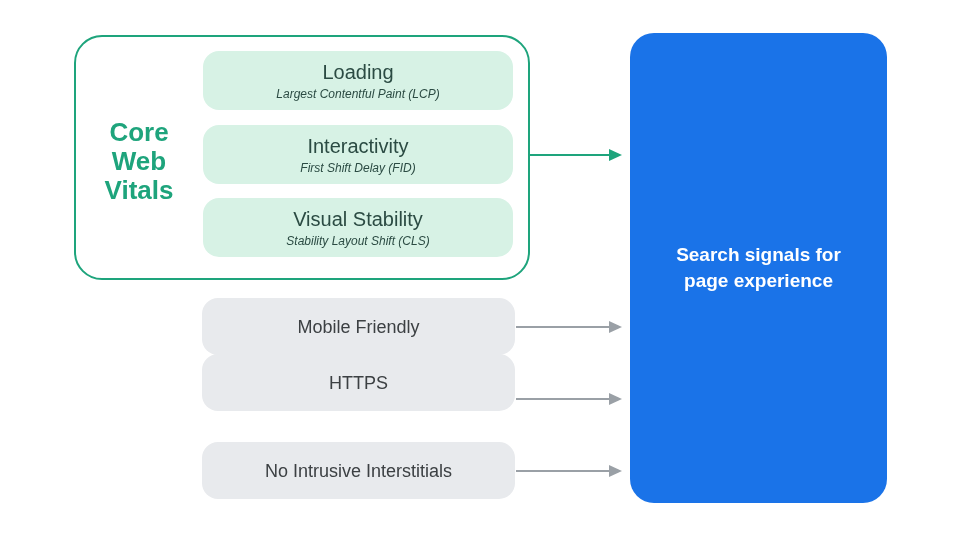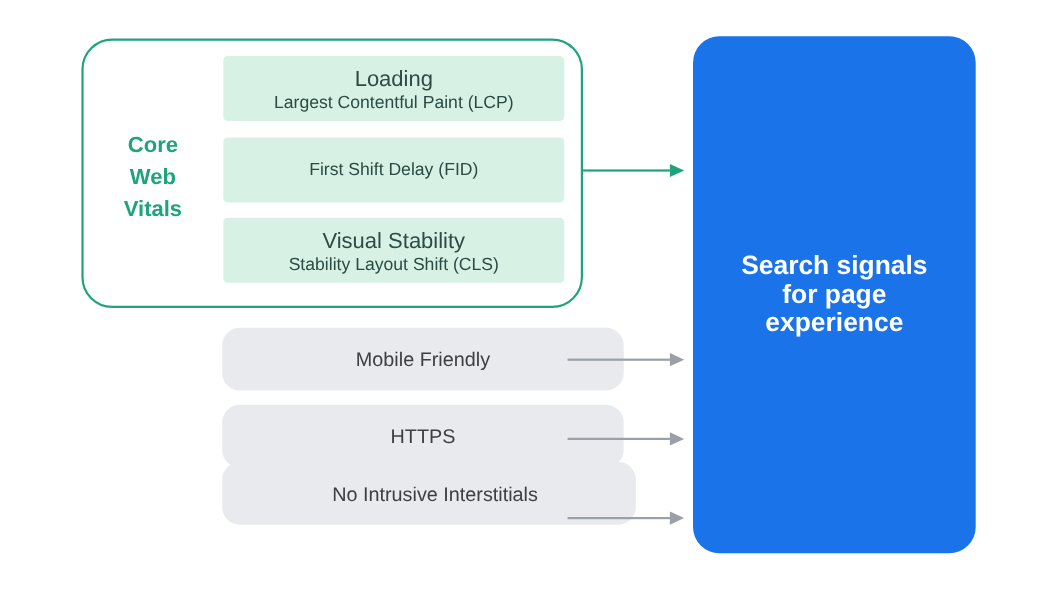--- a/index.html
+++ b/index.html
@@ -20,70 +20,71 @@
     border: 2px solid var(--green, #1ea47c);
     border-radius: 28px;
     background: transparent;
   }
   .cwv-label {
     position: absolute;
     left: 103px; top: 118px;
     width: 72px;
     text-align: center;
     color: var(--green, #1ea47c);
-    font-size: 20px;
+    font-size: 26px;
     font-weight: 700;
     line-height: 29px;
   }
 
   
   .vital-card {
     position: absolute;
     left: 203px;
     width: 310px; height: 59px;
     background: var(--mint, #d7f2e5);
-    border-radius: 4px;
+    border-radius: 16px;
     display: flex;
     flex-direction: column;
     align-items: center;
     justify-content: center;
     gap: 2px;
     text-align: center;
   }
   .vital-0 { top: 51px; }
   .vital-1 { top: 125px; }
   .vital-2 { top: 198px; align-items: center; }
   .vital-title {
     color: var(--dark-teal-text, #2b4b43);
     font-size: 20px;
     font-weight: 500;
     line-height: 24px;
   }
   .vital-subtitle {
     color: var(--dark-teal-text, #2b4b43);
-    font-size: 16px;
+    font-size: 12px;
     font-weight: 400;
     line-height: 16px;
+    font-style: italic;
   }
 
   
   .signal-card {
     position: absolute;
     left: 202px;
-    width: 365px; height: 57px;
+    width: 313px; height: 57px;
     background: var(--gray-box, #e8eaed);
     border-radius: 16px;
     display: flex;
     align-items: center;
     justify-content: center;
     text-align: center;
   }
   .signal-0 { top: 298px; }
-  .signal-1 { top: 368px; }
-  .signal-2 { top: 420px; padding-left: 11px; }
+  .signal-1 { top: 354px; }
+  .signal-2 { top: 442px; }
   .signal-label {
     color: var(--gray-text, #3c4043);
     font-size: 18px;
     font-weight: 400;
     line-height: 22px;
   }
 
   
   .arrow {
     position: absolute;
@@ -113,40 +114,41 @@
     width: 257px; height: 470px;
     background: var(--blue, #1a73e8);
     border-radius: 24px;
     display: flex;
     align-items: center;
     justify-content: center;
   }
   .result-text {
     width: 170px;
     color: var(--white, #ffffff);
-    font-size: 24px;
+    font-size: 19px;
     font-weight: 700;
     line-height: 26px;
     text-align: center;
   }
 </style>
 </head>
 <body>
 
 <div class="canvas">
 
   <div class="cwv-outline"></div>
   <div class="cwv-label">Core Web Vitals</div>
 
   <div class="vital-card vital-0">
     <div class="vital-title">Loading</div>
     <div class="vital-subtitle">Largest Contentful Paint (LCP)</div>
   </div>
 
   <div class="vital-card vital-1">
+    <div class="vital-title">Interactivity</div>
     <div class="vital-subtitle">First Shift Delay (FID)</div>
   </div>
 
   <div class="vital-card vital-2">
     <div class="vital-title">Visual Stability</div>
     <div class="vital-subtitle">Stability Layout Shift (CLS)</div>
   </div>
 
   <div class="arrow arrow-green">
     <i class="line"></i>

